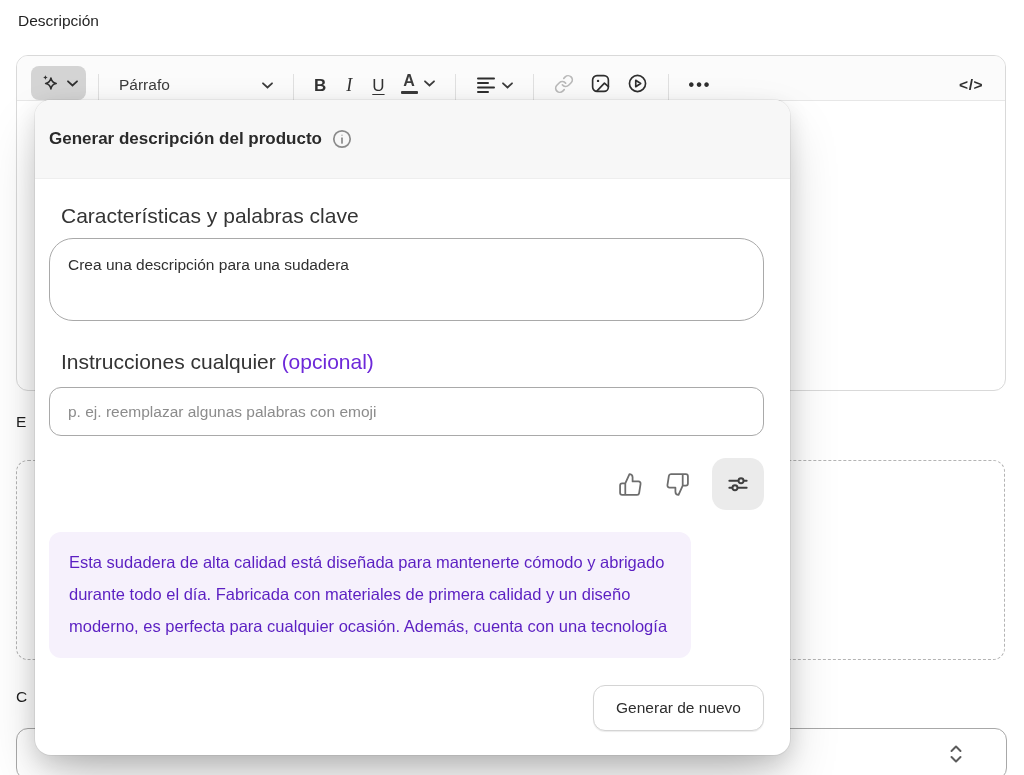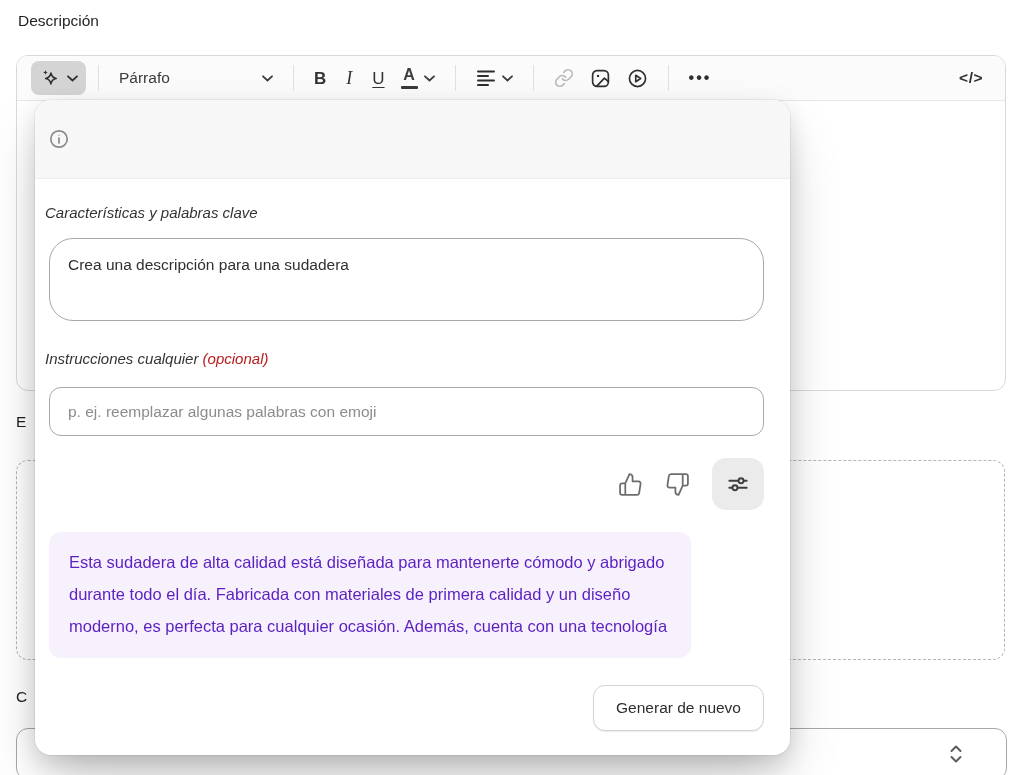--- a/index.html
+++ b/index.html
@@ -18,21 +18,21 @@
   #bg-label-e { left: 16px; top: 413px; }
   #bg-label-c { left: 16px; top: 688px; }
 
   
   #editor {
     left: 16px; top: 55px; width: 990px; height: 336px;
     border: 1.4px solid #d9d9d9; border-radius: 12px;
     background: #ffffff;
   }
   #toolbar {
-    height: 45px; display: flex; align-items: center;
+    height: 45px; display: flex; align-items: flex-end;
     background: #fbfbfb; border-bottom: 1px solid #e7e7e7;
     border-radius: 11px 11px 0 0; padding: 0 14px;
   }
   .tb-divider { width: 1px; height: 26px; background: #e0e0e0; margin: 0 12px; flex: 0 0 auto; }
   .tb-btn {
     display: flex; align-items: center; gap: 6px;
     padding: 6px 8px; border-radius: 8px; cursor: pointer;
     color: #3c3c3c; flex: 0 0 auto;
   }
   .tb-btn.active { background: #d4d4d4; }
@@ -66,22 +66,22 @@
     background: #ffffff; border-radius: 16px;
     box-shadow: 0 26px 55px -10px rgba(0,0,0,.25), 0 8px 22px rgba(0,0,0,.12), 0 0 0 1px rgba(0,0,0,.05);
   }
   #popup-header {
     height: 79px; background: #f7f7f7; border-radius: 16px 16px 0 0;
     border-bottom: 1px solid #eeeeee;
     display: flex; align-items: center; padding: 0 14px; gap: 10px;
   }
   #popup-title { font-size: 17px; font-weight: 700; color: #2a2a2a; }
 
-  .popup-label { position: absolute; left: 10px; font-size: 15px; color: #343434; font-style: italic; }
-  .label-optional { color: #b91c1c; }
+  .popup-label { position: absolute; left: 26px; font-size: 21px; color: #343434; }
+  .label-optional { color: #6d28d9; }
 
   #features-input {
     position: absolute; left: 14px; top: 138px; width: 715px; height: 83px;
     border: 1.4px solid #a9a9a9; border-radius: 24px; background: #fff;
     font-family: "Liberation Sans", sans-serif; font-size: 15.5px; color: #303030;
     padding: 15px 18px; resize: none; outline: none; line-height: 1.4;
   }
   #instructions-input {
     position: absolute; left: 14px; top: 287px; width: 715px; height: 49px;
     border: 1.4px solid #a9a9a9; border-radius: 12px; background: #fff;
@@ -242,20 +242,21 @@
   <span class="updown">
     <svg width="16" height="22" viewBox="0 0 16 22" fill="none" stroke="#5c5c5c" stroke-width="2" stroke-linecap="round" stroke-linejoin="round">
       <path d="M3.5 8 L8 3.5 L12.5 8"></path>
         <path d="M3.5 14 L8 18.5 L12.5 14"></path>
     </svg>
   </span>
 </div>
 
 <div class="abs" id="popup">
   <div id="popup-header">
+    <span id="popup-title">Generar descripción del producto</span>
     <span class="icon-btn">
       <svg width="20" height="20" viewBox="0 0 20 20" fill="none" stroke="#8a8a8a" stroke-width="1.7" stroke-linecap="round">
         <circle cx="10" cy="10" r="8.2"></circle>
         <path d="M10 9.2 V14"></path>
         <circle cx="10" cy="6.2" r="0.6" fill="#8a8a8a" stroke="none"></circle>
       </svg>
     </span>
   </div>
 
   <div class="popup-label" style="top:104px;">Características y palabras clave</div>

